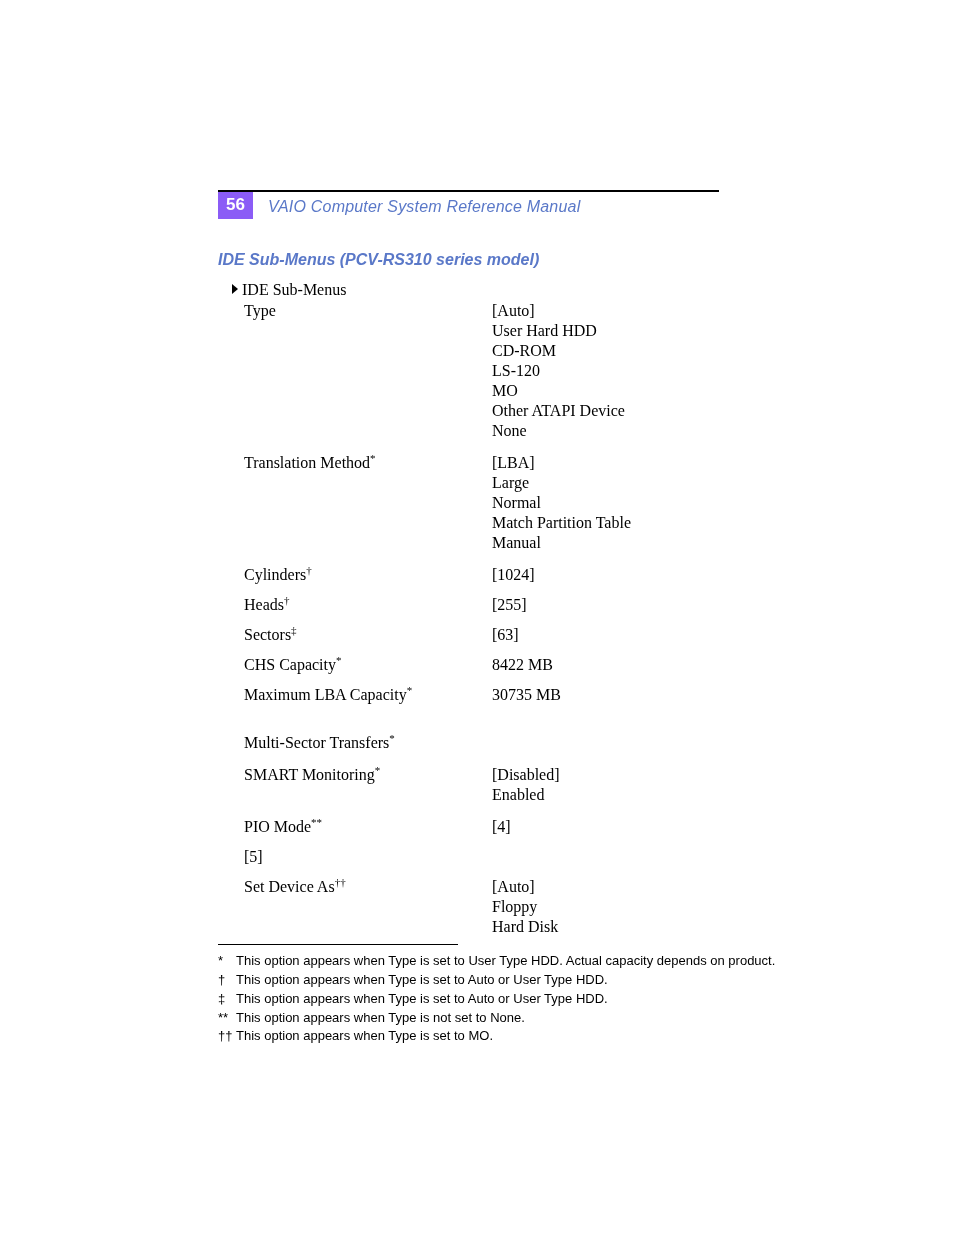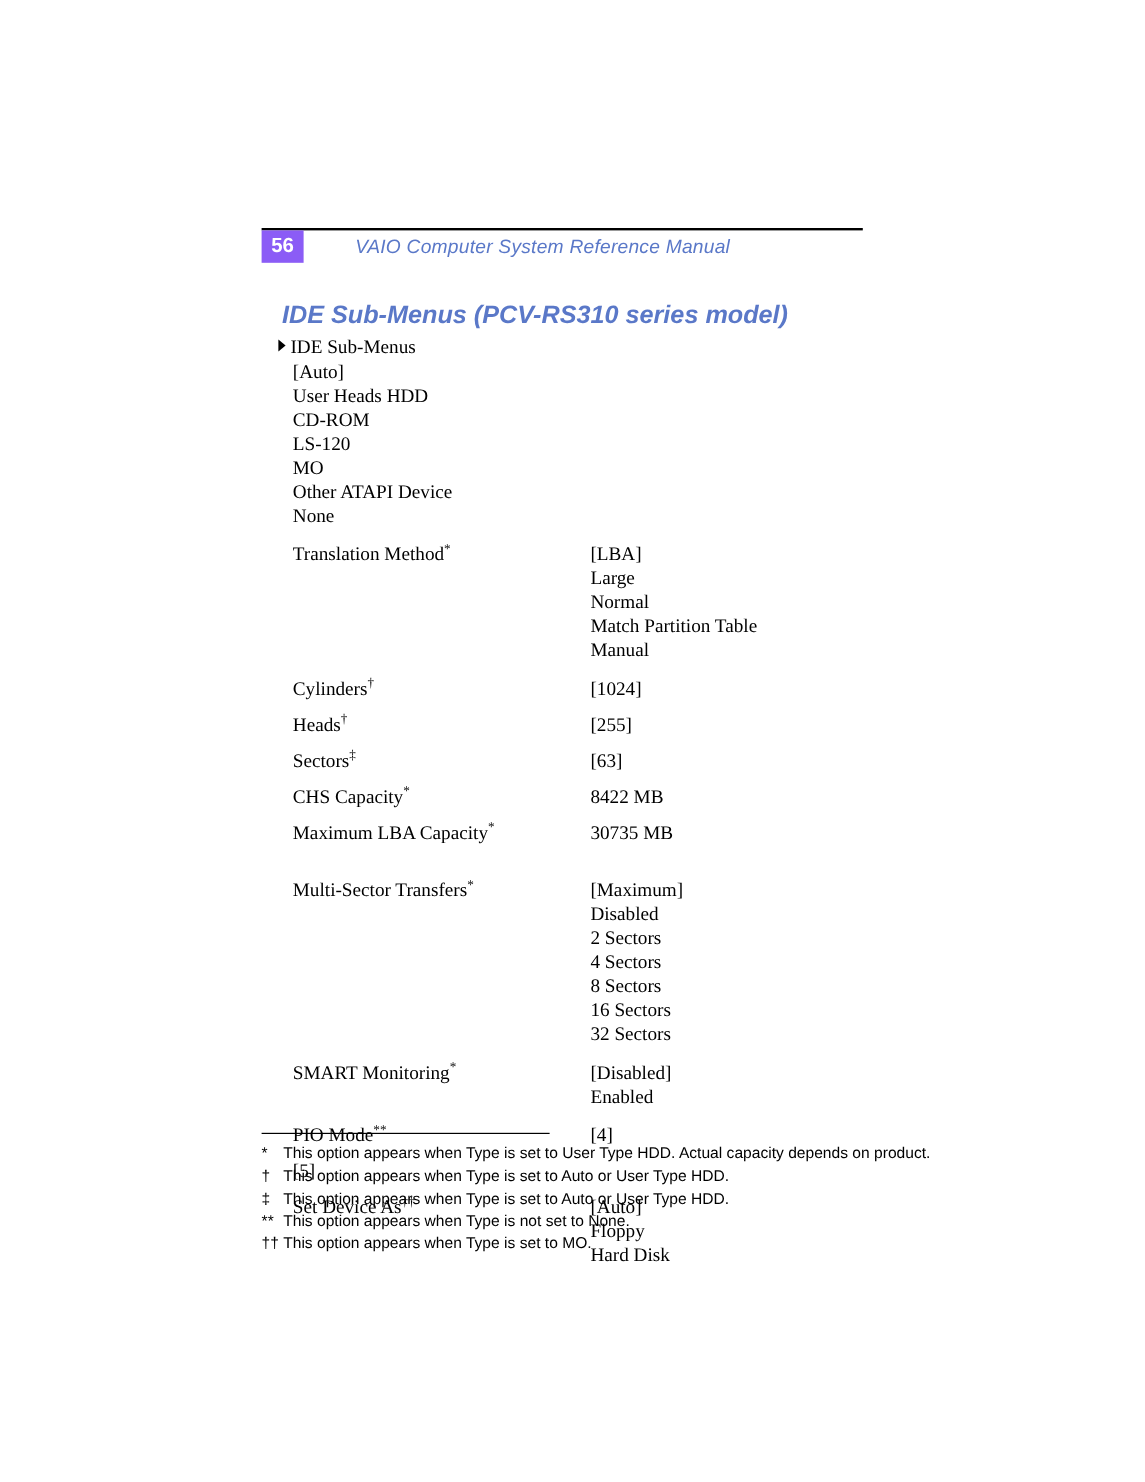--- a/index.html
+++ b/index.html
@@ -38,32 +38,30 @@
   }
   .manual-title {
     position: absolute;
     left: 268px;
     top: 197px;
     color: #5a78c8;
     font-style: italic;
     font-size: 16px;
     font-family: "Helvetica Neue", Arial, sans-serif;
     letter-spacing: 0.2px;
-    margin-left: 28px;
   }
   .section-title {
     position: absolute;
     left: 218px;
     top: 250px;
     color: #5a78c8;
     font-style: italic;
     font-weight: 600;
-    font-size: 21px;
-    font-family: "Helvetica Neue", Arial, sans-serif;
-    margin-left: 17px;
+    font-size: 16px;
+    font-family: "Helvetica Neue", Arial, sans-serif;
   }
   .submenu-label {
     position: absolute;
     left: 232px;
     top: 280px;
     font-size: 16px;
   }
   .submenu-label .arrow {
     display: inline-block;
     width: 0; height: 0;
@@ -133,23 +131,24 @@
 
   <div class="section-title">IDE Sub-Menus (PCV-RS310 series model)</div>
 
   <div class="submenu-label">
     <span class="arrow"></span><span>IDE Sub-Menus</span>
   </div>
 
   <div class="menu-table">
 
     <div class="row">
+      <div class="label">Type</div>
       <div class="values">
         <div>[Auto]</div>
-        <div>User Heads HDD</div>
+        <div>User Hard HDD</div>
         <div>CD-ROM</div>
         <div>LS-120</div>
         <div>MO</div>
         <div>Other ATAPI Device</div>
         <div>None</div>
       </div>
     </div>
 
     <div class="row">
       <div class="label"><span>Translation Method</span><sup>*</sup></div>
@@ -192,29 +191,20 @@
 
     <div class="row">
       <div class="label"><span>Maximum LBA Capacity</span><sup>*</sup></div>
       <div class="values">
         <div>30735 MB</div>
       </div>
     </div>
 
     <div class="row extra-gap">
       <div class="label"><span>Multi-Sector Transfers</span><sup>*</sup></div>
-      <div class="values">
-        <div>[Maximum]</div>
-        <div>Disabled</div>
-        <div>2 Sectors</div>
-        <div>4 Sectors</div>
-        <div>8 Sectors</div>
-        <div>16 Sectors</div>
-        <div>32 Sectors</div>
-      </div>
     </div>
 
     <div class="row">
       <div class="label"><span>SMART Monitoring</span><sup>*</sup></div>
       <div class="values">
         <div>[Disabled]</div>
         <div>Enabled</div>
       </div>
     </div>
 

